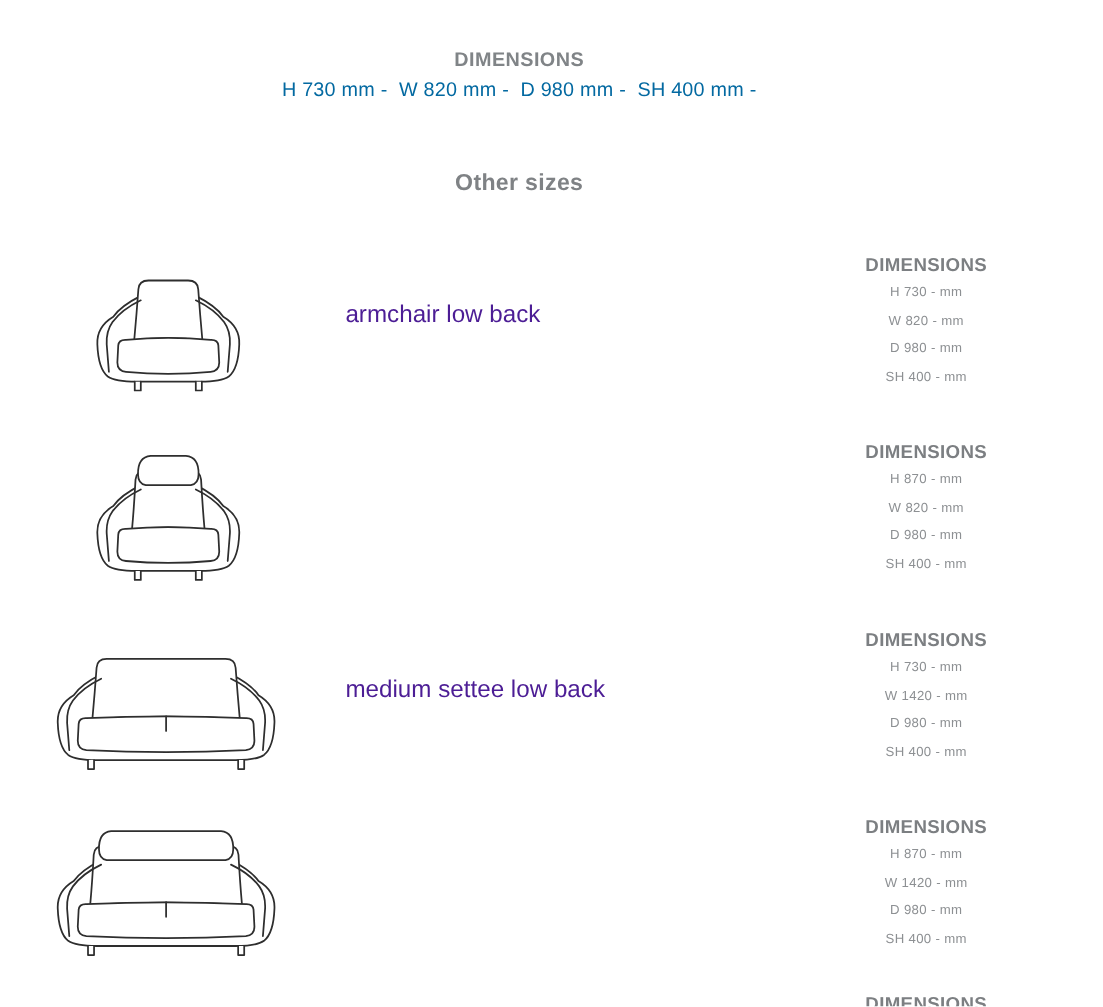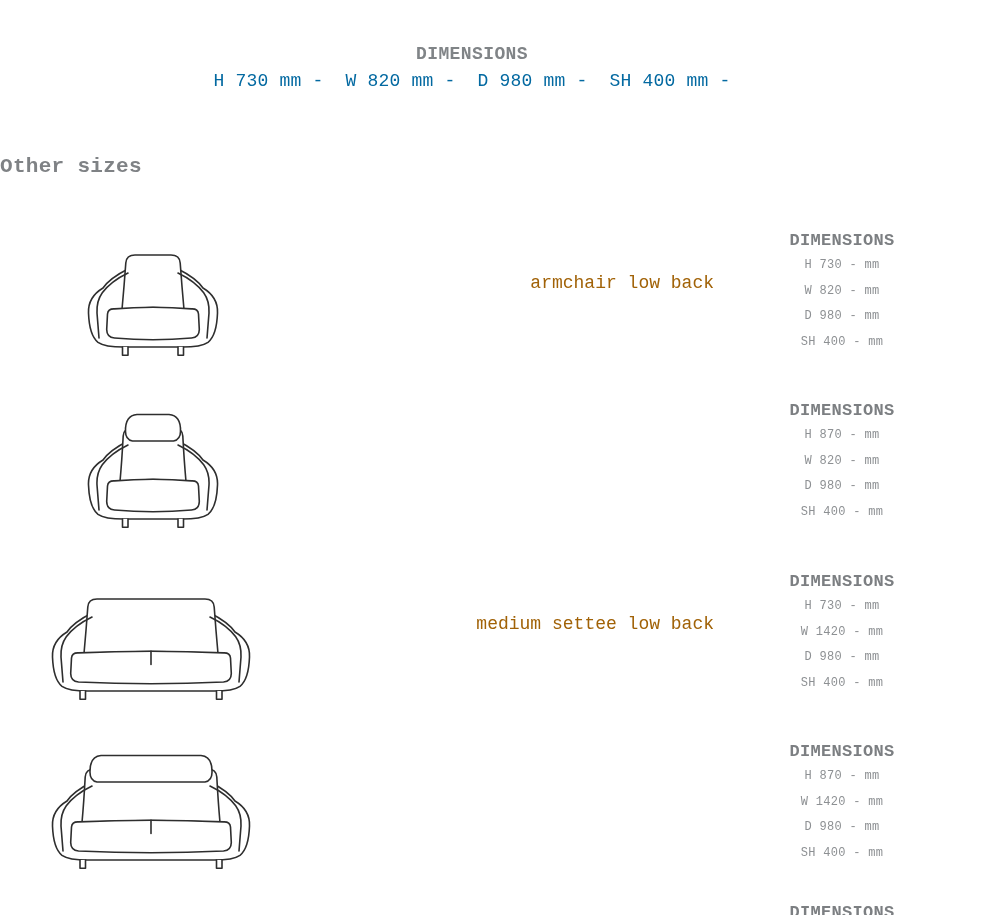--- a/index.html
+++ b/index.html
@@ -1,27 +1,27 @@
 <!DOCTYPE html>
 <html><head>
 <meta charset="utf-8">
 <style>
   html,body{margin:0;padding:0;background:#ffffff;}
   .page{position:relative;width:1003px;height:915px;background:#ffffff;overflow:hidden;
-        font-family:Liberation Mono, monospace;}
+        font-family:Liberation Sans, sans-serif;}
   .header-title{position:absolute;top:44px;left:0;width:944px;text-align:center;
         font-size:18px;font-weight:bold;color:#808487;letter-spacing:.4px;}
   .header-subtitle{position:absolute;top:71px;left:0;width:944px;text-align:center;
         font-size:18px;color:#0369a1;white-space:pre;letter-spacing:.2px;}
-  .section-title{position:absolute;top:155px;left:0;width:944px;
+  .section-title{position:absolute;top:155px;left:0;width:944px;text-align:center;
         font-size:21px;font-weight:bold;color:#7f8285;letter-spacing:.3px;}
   .row{position:absolute;left:0;width:1003px;height:170px;}
   .row1{top:228px;} .row2{top:398px;} .row3{top:569px;} .row4{top:739px;}
-  .row-label{position:absolute;left:314px;top:45px;width:400px;text-align:right;
-        font-size:18px;color:#a16207;}
+  .row-label{position:absolute;left:314px;top:45px;width:400px;text-align:left;
+        font-size:22px;color:#4c1d95;}
   .dims{position:absolute;left:727px;top:0;width:230px;text-align:center;
         line-height:25.4px;letter-spacing:.3px;}
   .dims-title{font-size:17px;font-weight:bold;color:#7c7f82;}
   .dims-line{font-size:12px;color:#8d9093;}
   .drawing{position:absolute;}
   .d-arm-low{left:78px;top:24px;}
   .d-arm-high{left:78px;top:13px;}
   .d-set-low{left:46px;top:27px;}
   .d-set-high{left:46px;top:13px;}
   .partial-dims{position:absolute;left:727px;top:903px;width:230px;text-align:center;

